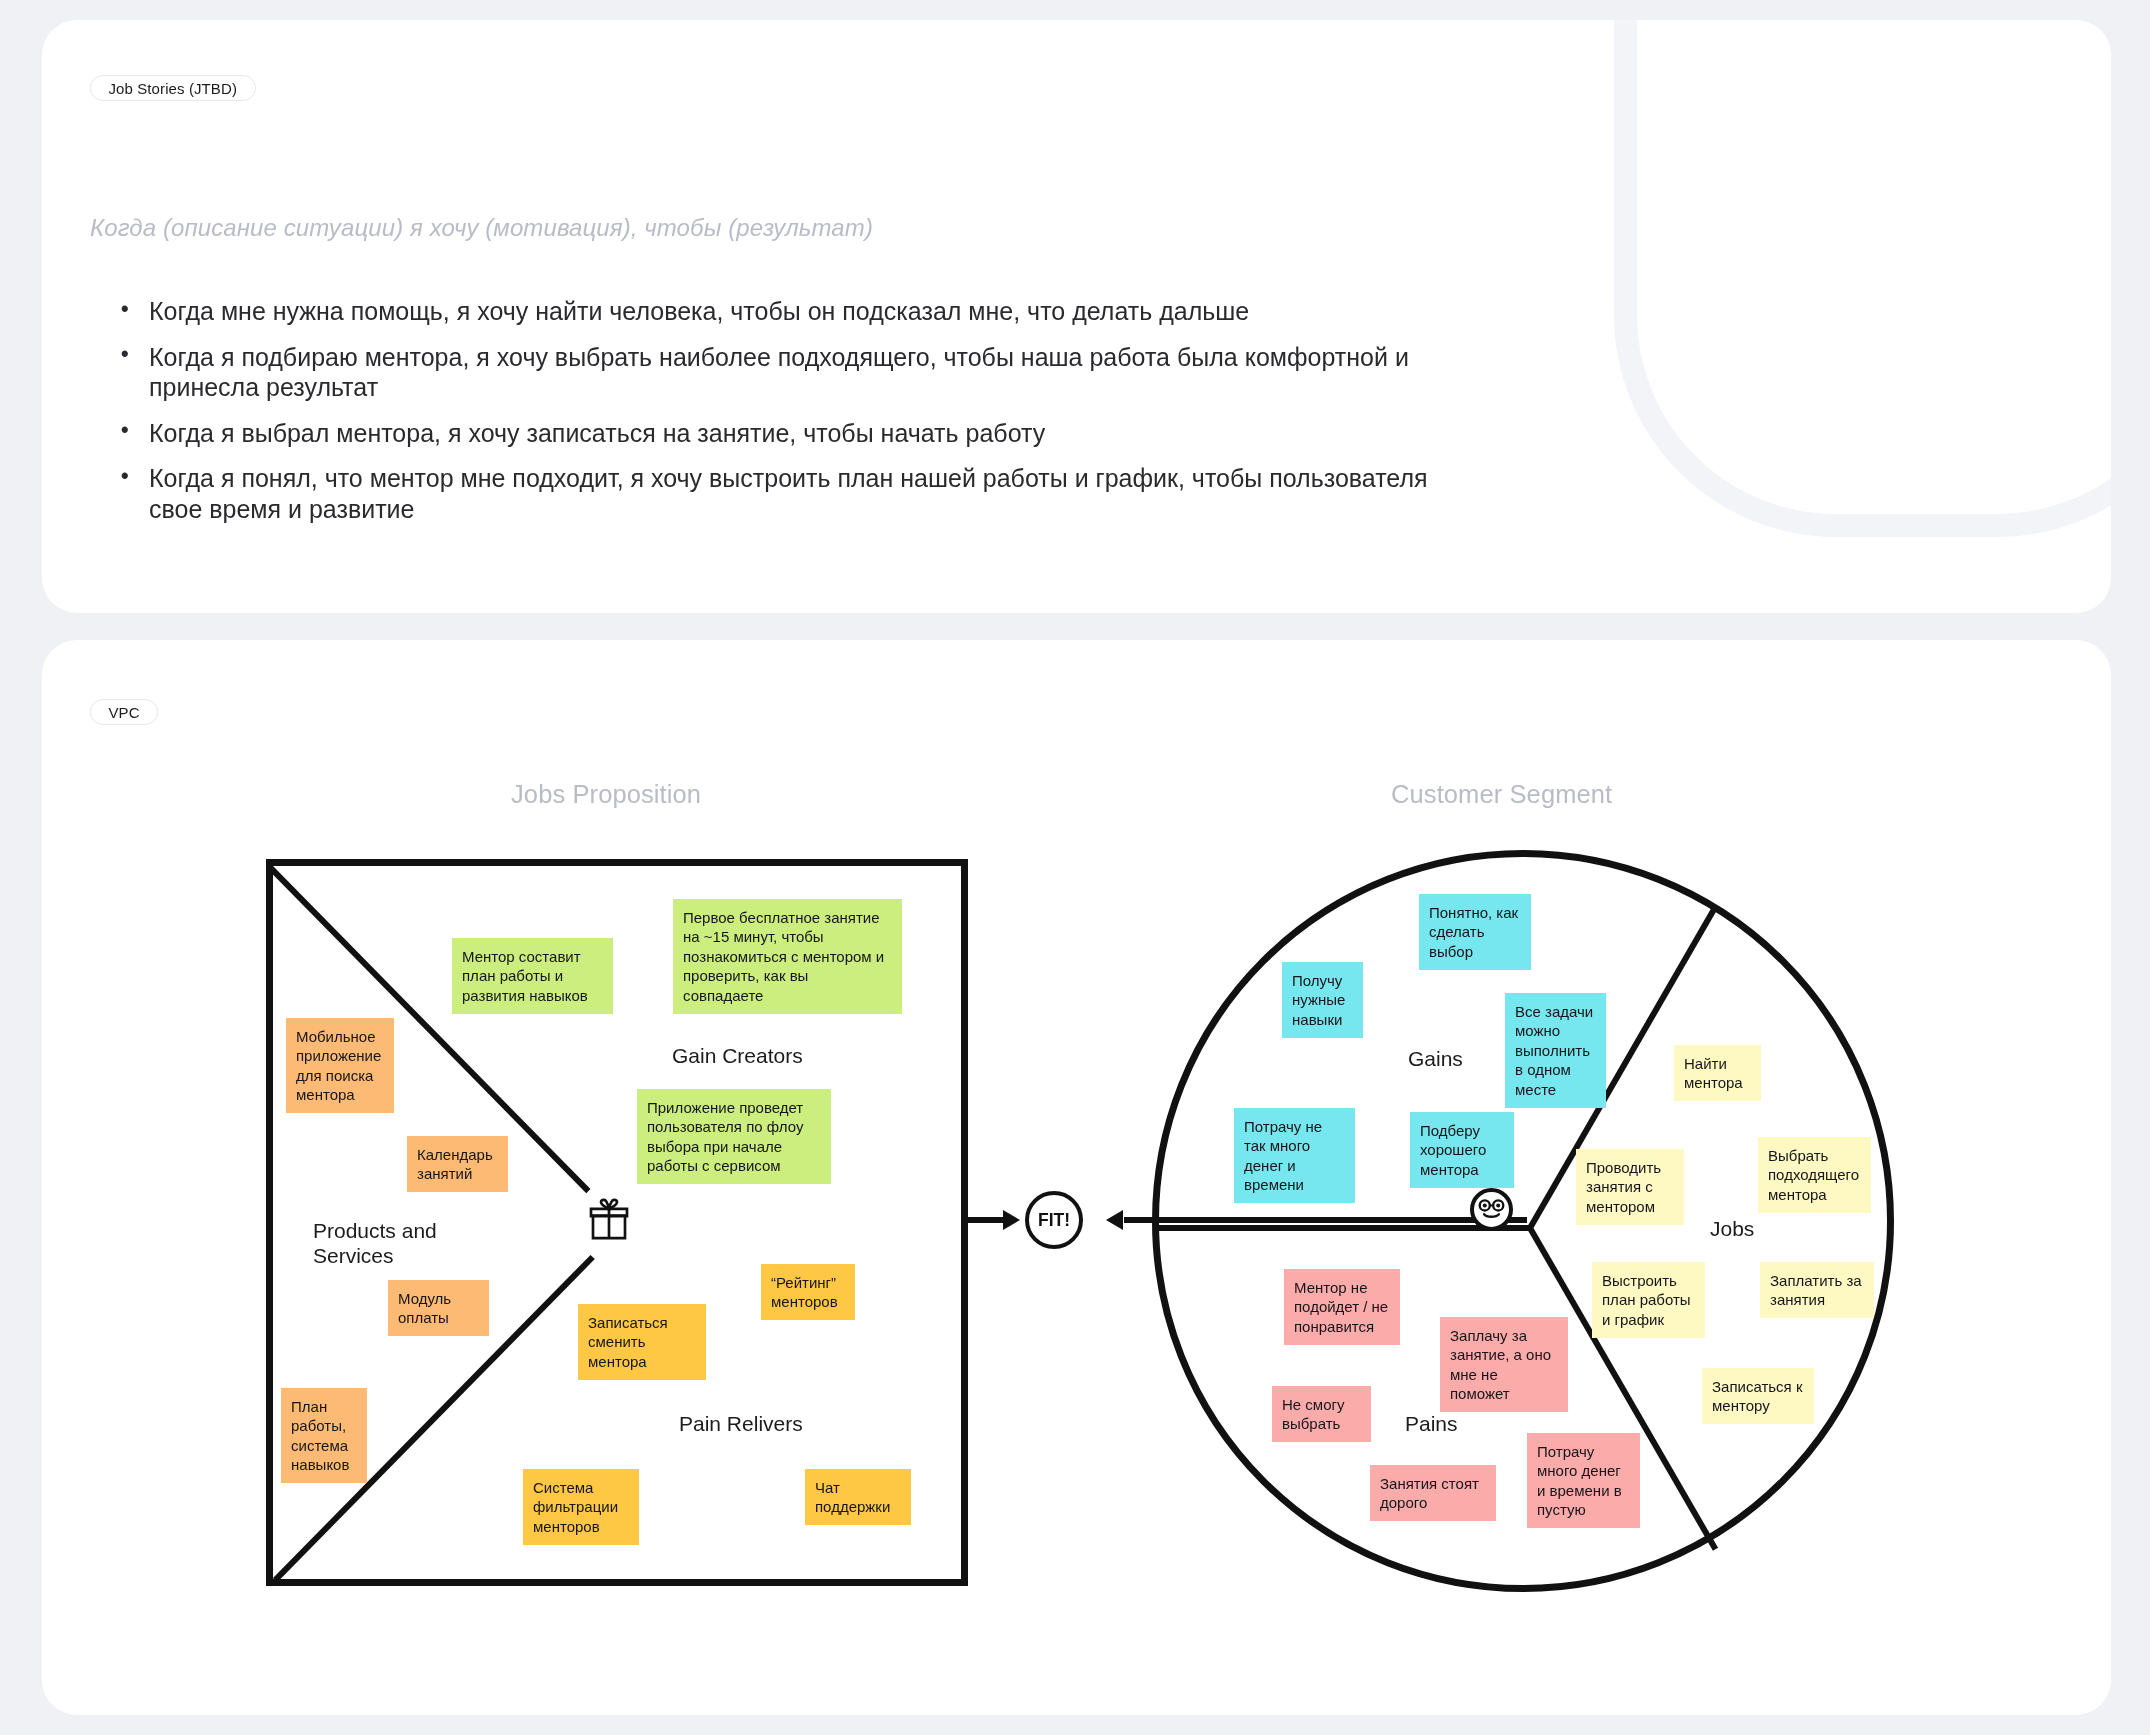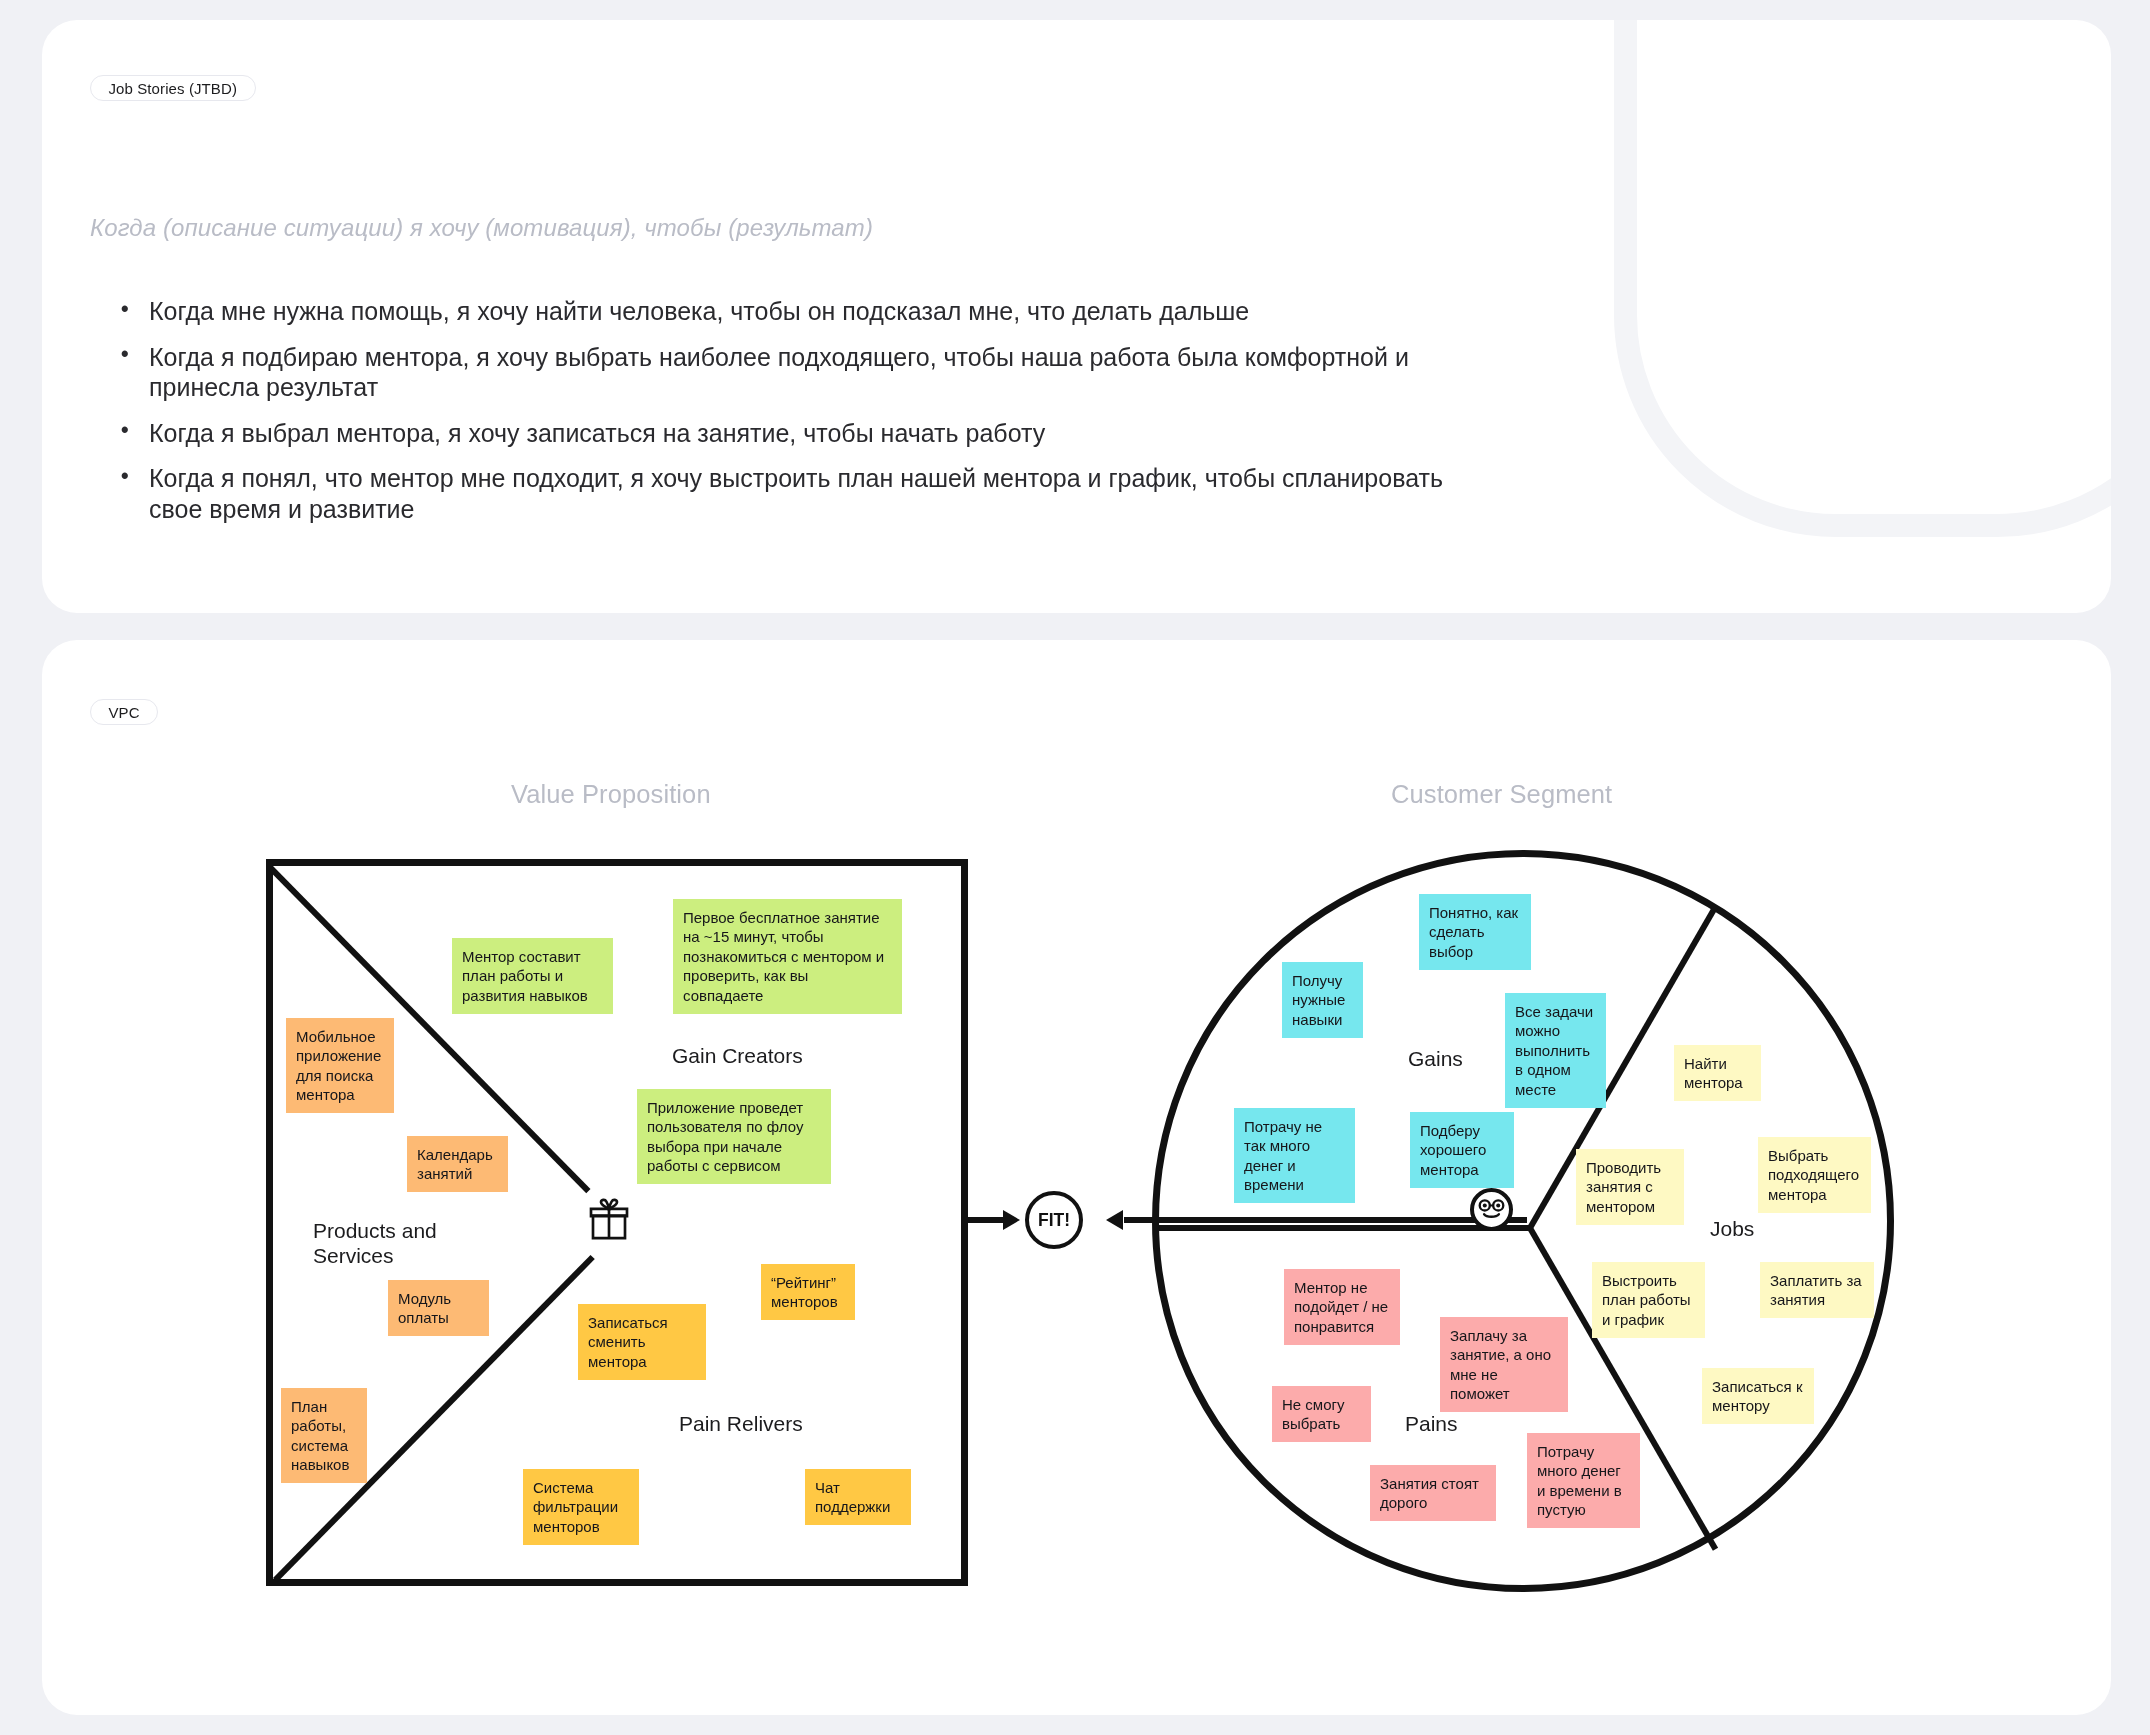--- a/index.html
+++ b/index.html
@@ -171,28 +171,28 @@
 </section>
 
 <div class="pill" id="jtbd-pill">Job Stories (JTBD)</div>
 
 <div id="jtbd-template">Когда (описание ситуации) я хочу (мотивация), чтобы (результат)</div>
 
 <ul id="jtbd-list">
   <li>Когда мне нужна помощь, я хочу найти человека, чтобы он подсказал мне, что делать дальше</li>
   <li>Когда я подбираю ментора, я хочу выбрать наиболее подходящего, чтобы наша работа была комфортной и принесла результат</li>
   <li>Когда я выбрал ментора, я хочу записаться на занятие, чтобы начать работу</li>
-  <li>Когда я понял, что ментор мне подходит, я хочу выстроить план нашей ментора и график, чтобы спланировать свое время и развитие</li>
+  <li>Когда я понял, что ментор мне подходит, я хочу выстроить план нашей работы и график, чтобы пользователя свое время и развитие</li>
 </ul>
 
 <section class="card" id="vpc-card"></section>
 
 <div class="pill" id="vpc-pill">VPC</div>
 
-<div class="vpc-colhead" id="vp-head">Value Proposition</div>
+<div class="vpc-colhead" id="vp-head">Jobs Proposition</div>
 <div class="vpc-colhead" id="cs-head">Customer Segment</div>
 
 <div id="vp-square">
 
   <div class="diag" style="left:0;top:0;width:453px;height:6px;transform:rotate(45.5deg);"></div>
   <div class="diag" style="left:0;top:712px;width:453px;height:6px;transform:rotate(-45.5deg);"></div>
 </div>
 
 <div id="gift">
   <svg width="40" height="43" viewBox="0 0 60 64" fill="none">

